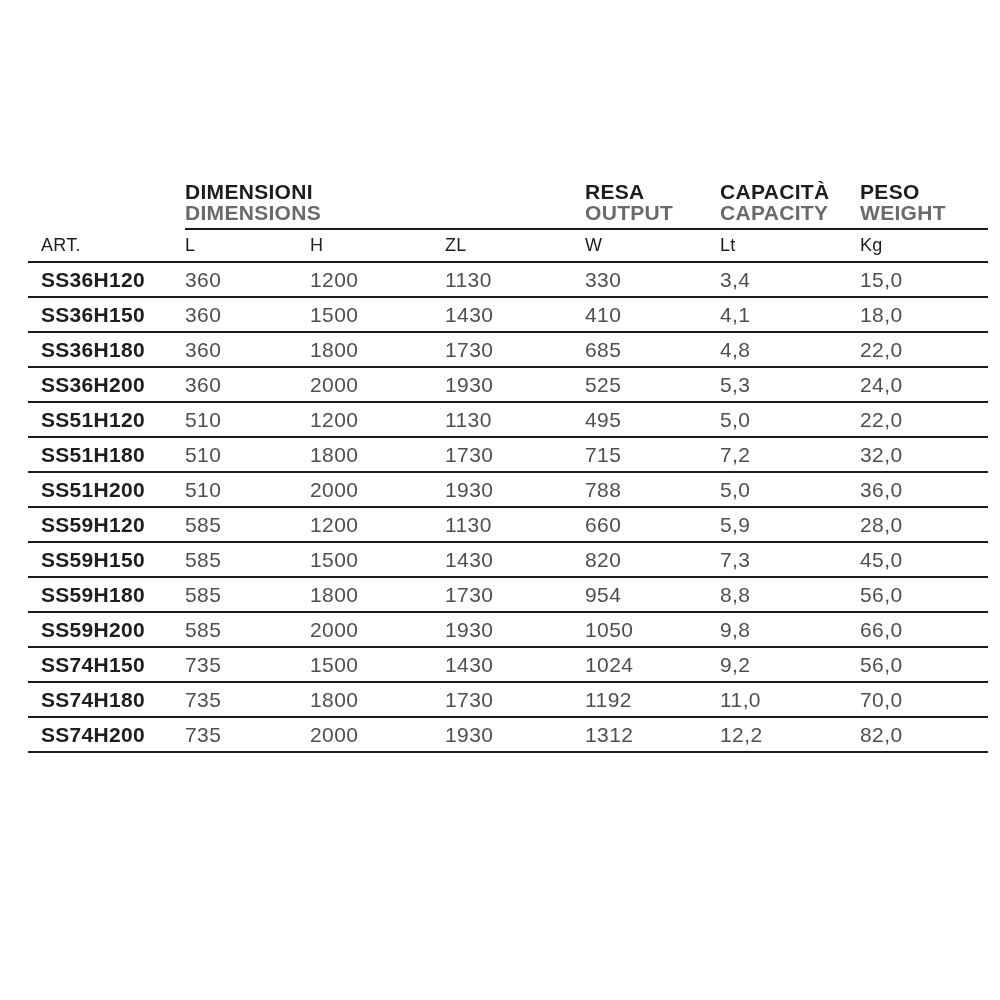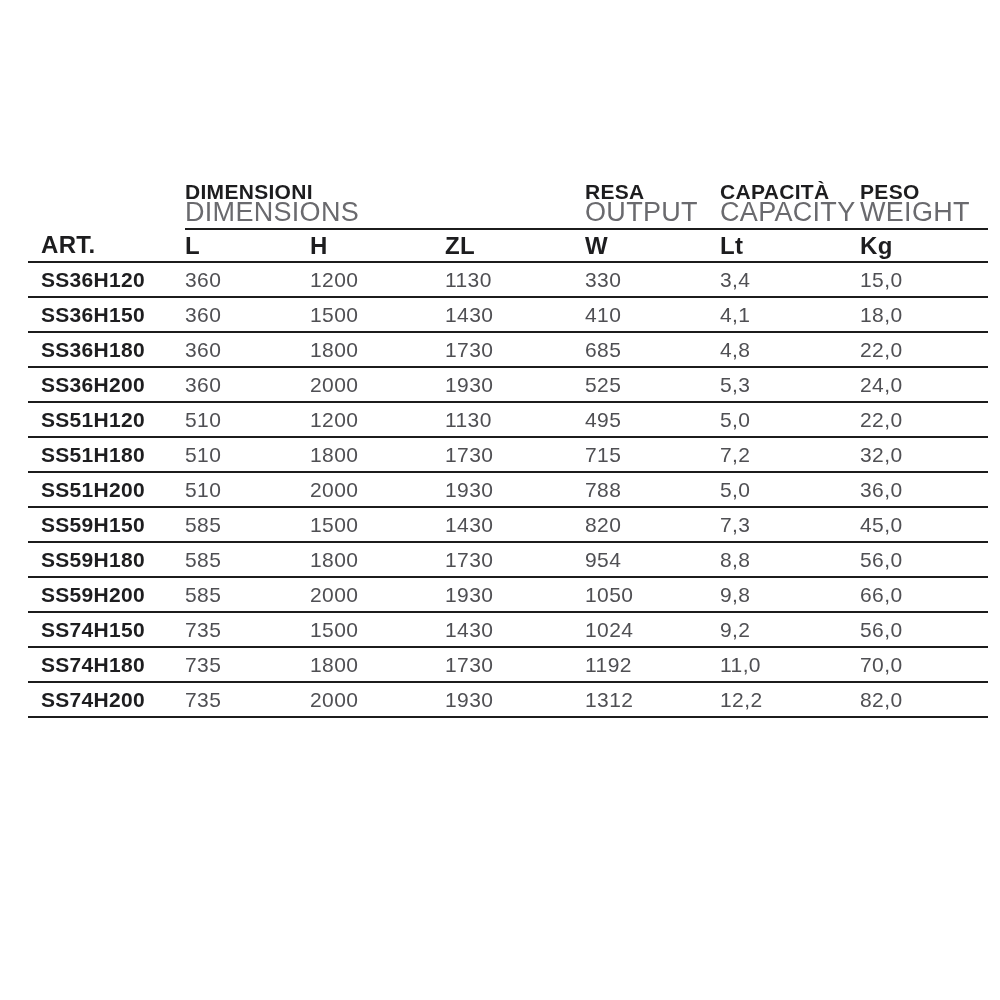--- a/index.html
+++ b/index.html
@@ -49,32 +49,32 @@
   }
   tr.group-row td.grp{border-bottom:2px solid var(--line);}
   .grp-it{
     font-size:21px;
     font-weight:bold;
     letter-spacing:.3px;
     color:var(--dark);
     line-height:20px;
   }
   .grp-en{
-    font-size:27px;
-    font-weight:normal;
+    font-size:21px;
+    font-weight:bold;
     letter-spacing:.3px;
     color:var(--lightgray);
     line-height:21px;
   }
 
   
   tr.sub-row td{
     height:31px;
-    font-size:24px;
-    font-weight:bold;
+    font-size:18px;
+    font-weight:normal;
     letter-spacing:.3px;
     color:var(--dark);
     border-bottom:2px solid var(--line);
   }
 
   
   tbody td{
     height:33px;
     font-size:21px;
     border-bottom:2px solid var(--line);
@@ -192,20 +192,29 @@
         <tr>
           <td class="art first">SS51H200</td>
           <td class="val">510</td>
           <td class="val">2000</td>
           <td class="val">1930</td>
           <td class="val">788</td>
           <td class="val">5,0</td>
           <td class="val">36,0</td>
         </tr>
         <tr>
+          <td class="art first">SS59H120</td>
+          <td class="val">585</td>
+          <td class="val">1200</td>
+          <td class="val">1130</td>
+          <td class="val">660</td>
+          <td class="val">5,9</td>
+          <td class="val">28,0</td>
+        </tr>
+        <tr>
           <td class="art first">SS59H150</td>
           <td class="val">585</td>
           <td class="val">1500</td>
           <td class="val">1430</td>
           <td class="val">820</td>
           <td class="val">7,3</td>
           <td class="val">45,0</td>
         </tr>
         <tr>
           <td class="art first">SS59H180</td>

